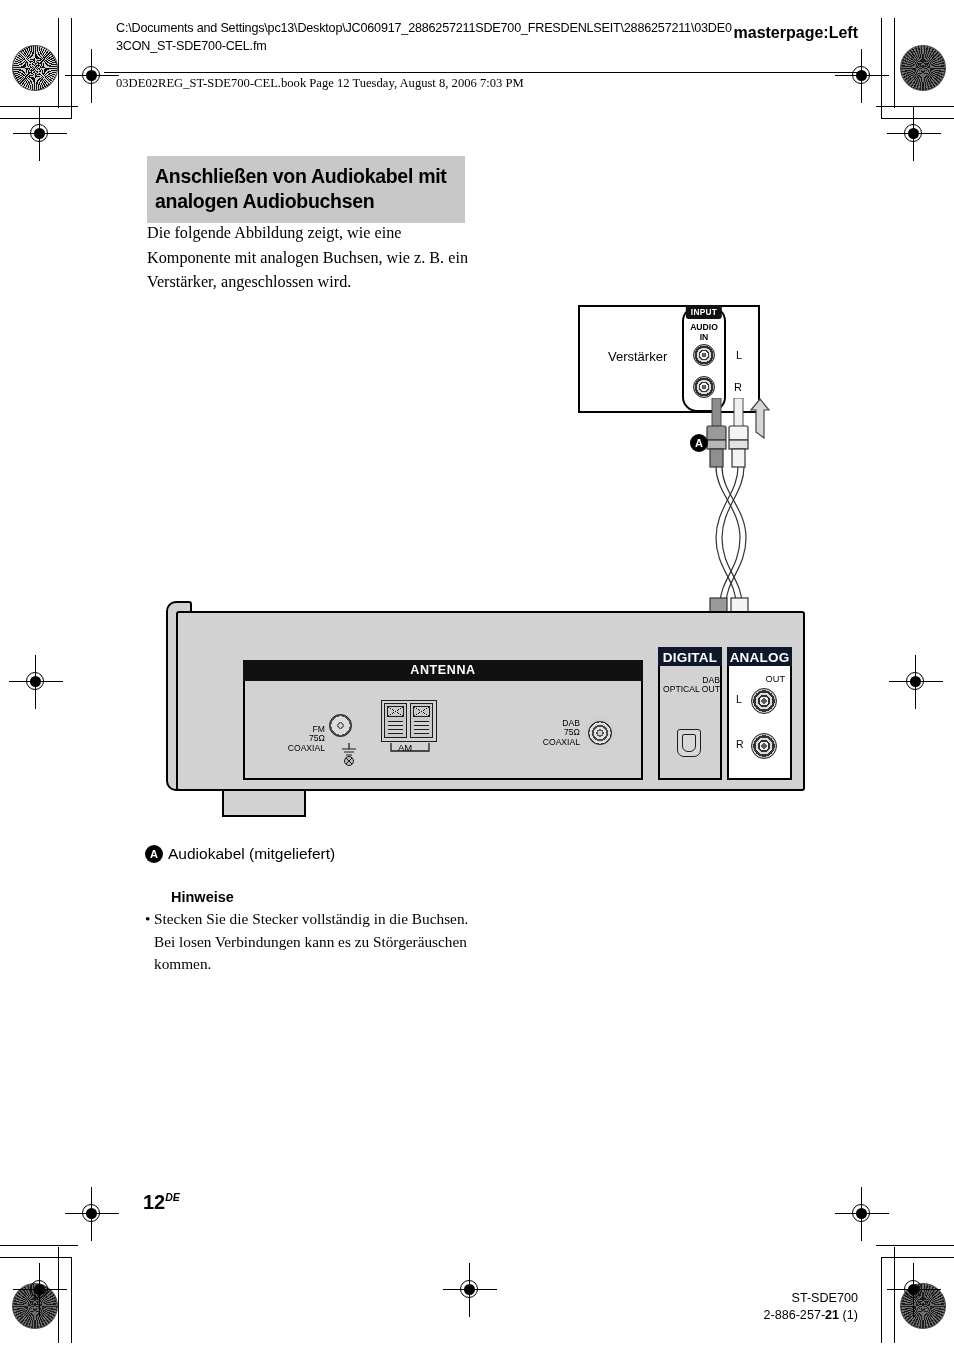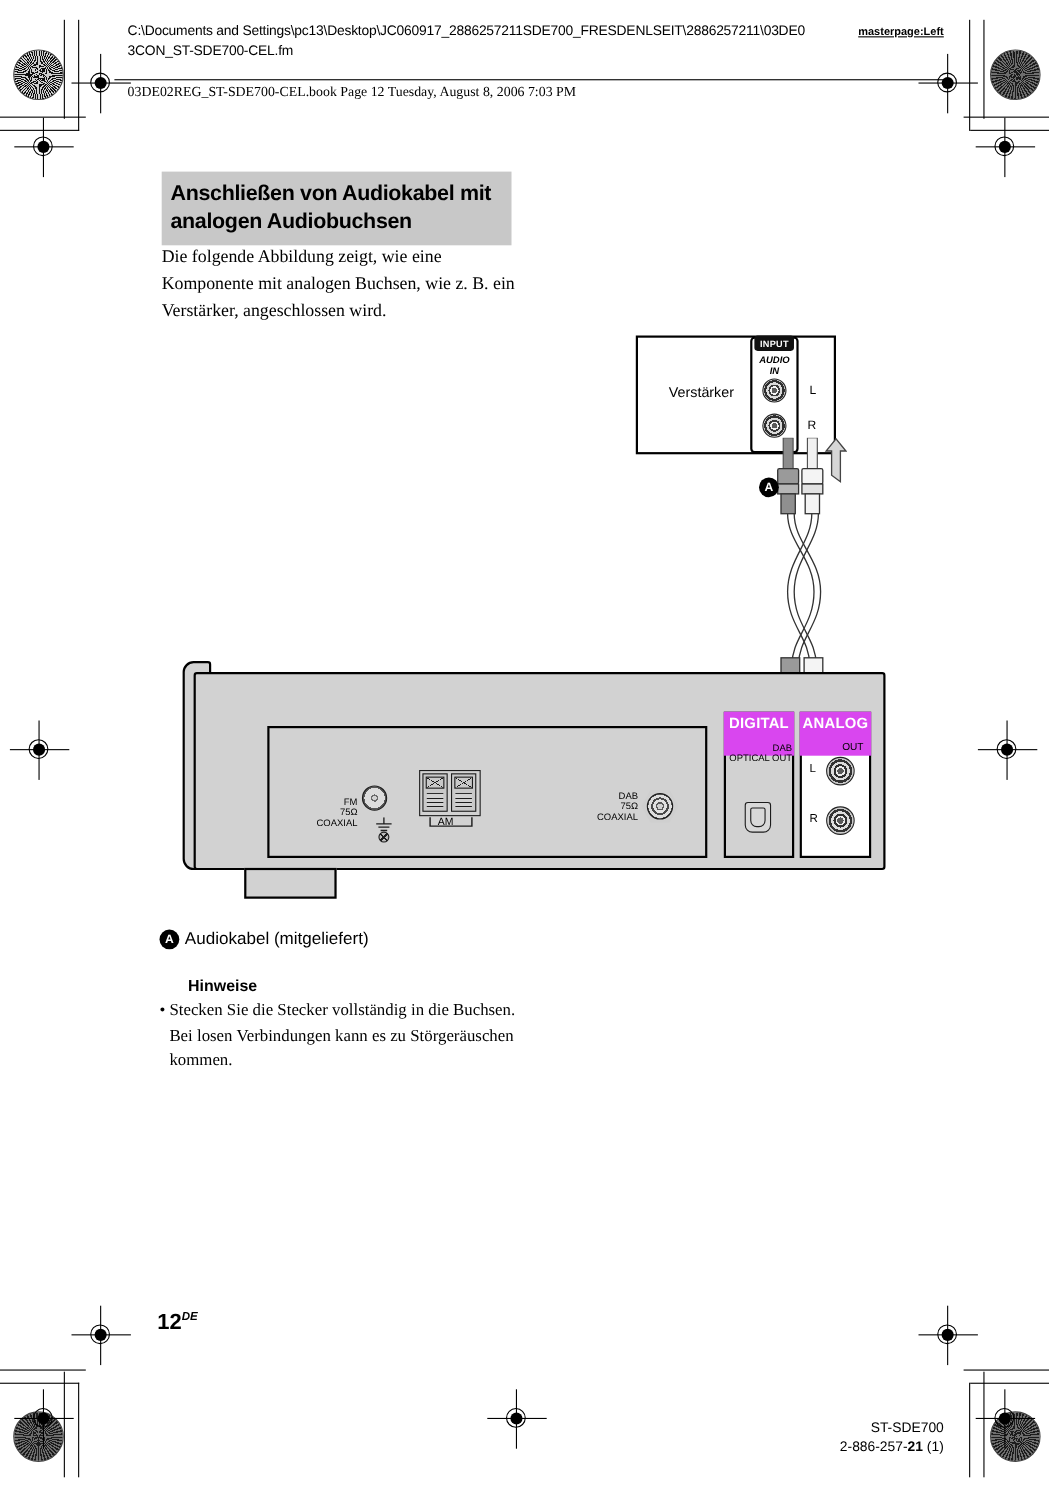--- a/index.html
+++ b/index.html
@@ -61,23 +61,22 @@
     font-size: 12.6px;
     line-height: 17.5px;
     color: #000;
     letter-spacing: -0.2px;
     word-break: break-all;
   }
   .masterpage {
     position: absolute;
     right: 96px; top: 24px;
     font-family: "Liberation Sans", sans-serif;
-    font-size: 10px;
-    font-weight: bold;
-    text-decoration: underline;
+    font-size: 16px;
+    font-weight: bold;
   }
   .book-line {
     position: absolute;
     left: 116px; top: 76px;
     font-family: "Liberation Serif", serif;
     font-size: 12.6px;
   }
   .hdr-rule {
     position: absolute;
     left: 104px; top: 72px; width: 760px; height: 1px; background: #000;
@@ -124,21 +123,21 @@
     left: 28px; top: 42px;
     font-family: "Liberation Sans", sans-serif;
     font-size: 13px;
   }
   .amp-jackpanel {
     position: absolute;
     right: 32px; top: -1px;
     width: 44px; height: 106px;
     background: #fff;
     border: 2px solid #000;
-    border-radius: 4px;
+    border-radius: 15px;
     box-sizing: border-box;
     padding-left: 28px;
   }
   .input-tab {
     position: absolute;
     left: 50%; transform: translateX(-50%);
     top: -3px;
     background: #111;
     color: #fff;
     font-family: "Liberation Sans", sans-serif;
@@ -150,21 +149,20 @@
   }
   .audio-in {
     position: absolute;
     left: 0; right: 0; top: 15px;
     text-align: center;
     font-family: "Liberation Sans", sans-serif;
     font-weight: bold;
     font-size: 8.6px;
     line-height: 9.5px;
     color: #000;
-    font-style: italic;
   }
   .rca {
     position: absolute;
     width: 22px; height: 22px; border-radius: 50%;
     background: radial-gradient(circle at 50% 50%,
       #5a5a5a 0 18%, #f2f2f2 18% 27%, #3a3a3a 27% 38%,
       #d9d9d9 38% 52%, #2f2f2f 52% 66%, #c6c6c6 66% 82%, #4a4a4a 82% 100%);
     border: 1px solid #222;
     box-sizing: border-box;
   }
@@ -326,22 +324,22 @@
 
   .io-panel {
     position: absolute;
     top: 34px;
     border: 2px solid #000;
     box-sizing: border-box;
   }
   .io-head {
     position: absolute;
     left: -2px; top: -2px;
-    height: 40px;
-    background: #d946ef;
+    height: 19px;
+    background: #0f172a;
     color: #fff;
     font-family: "Liberation Sans", sans-serif;
     font-weight: bold;
     font-size: 13.5px;
     line-height: 22px;
     text-align: center;
     letter-spacing: 0.2px;
   }
   .optical {
     position: absolute;
@@ -572,20 +570,21 @@
 
   <path d="M66,34 L66,12 L61,12 L70,1 L79,12 L74,12 L74,40 Z" fill="#d6d6d6" stroke="#444" stroke-width="1.2"></path>
 </svg>
 <div class="cap-a" style="left:690px;top:434px;">A</div>
 
 <div class="tuner">
   <div class="tuner-side"></div>
   <div class="tuner-body">
 
     <div class="antenna-panel">
+      <div class="antenna-bar">ANTENNA</div>
 
       <div class="jack-cap" style="left:20px;top:63px;width:60px;">
         <div>FM</div>
         <div>75Ω</div>
         <div>COAXIAL</div>
       </div>
       <div class="coax-fm" style="left:84px;top:52px;"></div>
 
       <div class="am-block" style="left:136px;top:38px;">
         <div class="am-clip" style="left:2px;"></div>

